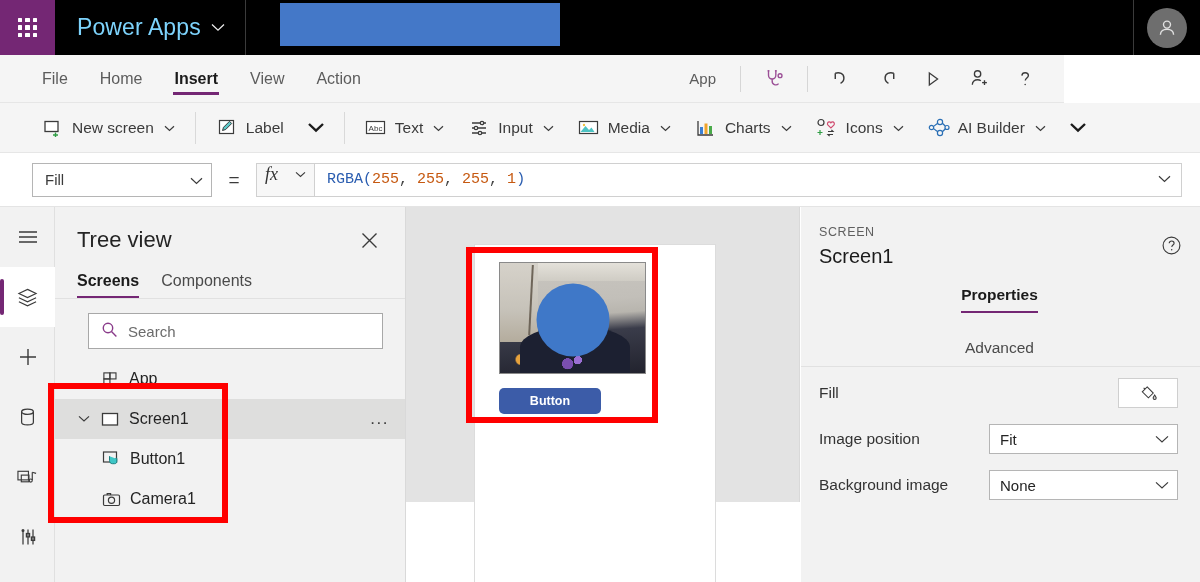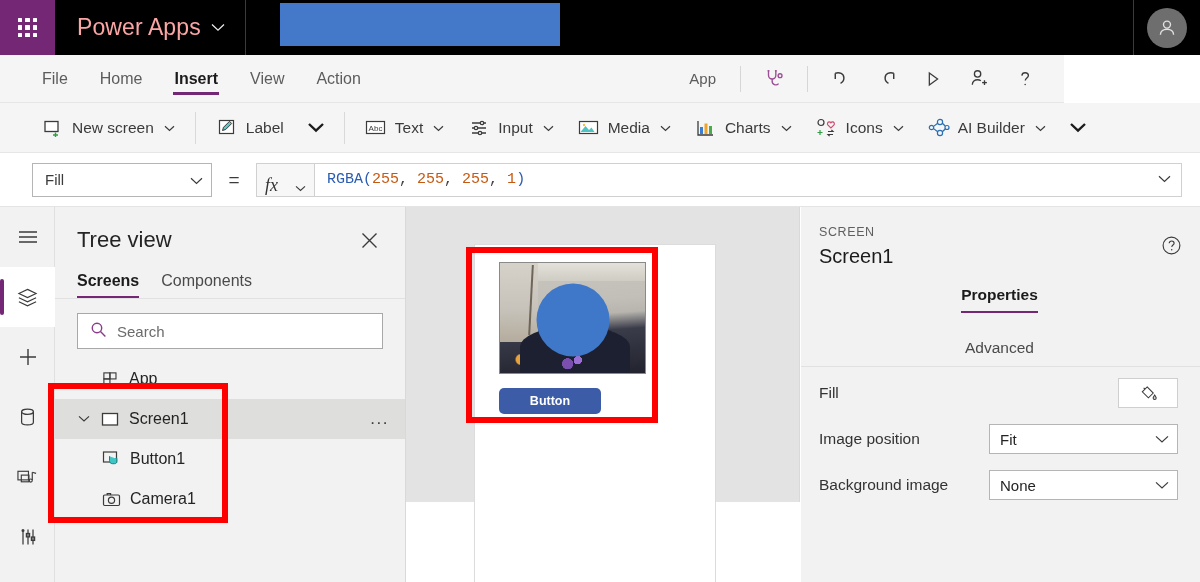--- a/index.html
+++ b/index.html
@@ -26,21 +26,21 @@
     display: grid; grid-template-columns: repeat(3,1fr); grid-template-rows: repeat(3,1fr);
     gap: 3px;
   }
   .waffle-grid i { background: #ffffff; display: block; border-radius: 0.5px; }
   .brand-cell {
     height: 55px; display: flex; align-items: center; gap: 10px;
     padding: 0 20px 0 22px; border-right: 1px solid #3b3b3b;
     cursor: pointer;
   }
   .brand-title {
-    color: #fca5a5; font-size: 23px; font-weight: 400; letter-spacing: 0.1px;
+    color: #7dd3fc; font-size: 23px; font-weight: 400; letter-spacing: 0.1px;
     white-space: nowrap;
   }
   .chev-w { color: #ffffff; font-size: 12px; opacity: .92; }
   .topbar-mid { flex: 1 1 auto; height: 55px; position: relative; }
   .redact-bar {
     position: absolute; left: 34px; top: 3px; width: 280px; height: 43px;
     background: #4478c8;
   }
   .top-divider {
     position: absolute; right: 0; top: 0; width: 1px; height: 55px; background: #3b3b3b;
@@ -107,21 +107,21 @@
   }
   .prop-select {
     width: 180px; height: 34px; border: 1px solid #b5b5b5; background: #ffffff;
     display: flex; align-items: center; padding: 0 8px 0 12px;
     font-size: 15px; color: #3b3b3b; cursor: pointer;
   }
   .prop-select .lbl { flex: 1 1 auto; }
   .eq { width: 44px; text-align: center; font-size: 19px; color: #3b3b3b; }
   .fx-box {
     width: 58px; height: 34px; border: 1px solid #d0d0d0; border-right: none; background: #f7f7f7;
-    display: flex; align-items: flex-end; justify-content: center; gap: 17px; cursor: pointer;
+    display: flex; align-items: flex-start; justify-content: center; gap: 17px; cursor: pointer;
   }
   .fx-txt { font-family: "Liberation Serif", serif; font-style: italic; font-size: 18px; color: #333; }
   .formula-input {
     flex: 1 1 auto; height: 34px; border: 1px solid #d0d0d0; background: #ffffff;
     display: flex; align-items: center; padding: 0 10px 0 12px;
     font-family: "Liberation Mono", monospace; font-size: 15px;
   }
   .formula-input .code { flex: 1 1 auto; white-space: pre; }
   .tk-fn { color: #2a5db0; }
   .tk-num { color: #c65911; }
@@ -160,21 +160,21 @@
   .tree-tab {
     position: relative; font-size: 16px; color: #4a4a4a; padding-bottom: 8px; cursor: pointer;
   }
   .tree-tab.active { color: #1b1b1b; font-weight: 700; }
   .tree-tab.active::after {
     content: ""; position: absolute; left: 0; right: 0; bottom: 0; height: 2.5px; background: #742774;
   }
   .search-wrap { padding: 14px 22px 0 22px; }
   .search-box {
     height: 36px; border: 1px solid #a8a8a8; background: #ffffff;
-    display: flex; align-items: center; gap: 10px; padding: 0 12px; cursor: text;
+    display: flex; align-items: center; gap: 10px; padding: 0 12px; cursor: text; margin-left: 11px;
   }
   .search-ph { font-size: 15px; color: #6b6b6b; }
   .tree-list { padding-top: 10px; }
   .tree-row {
     display: flex; align-items: center; height: 40px; padding-left: 22px; padding-right: 16px;
     font-size: 16px; color: #242424; cursor: pointer; gap: 9px;
   }
   .tree-row.indent1 { padding-left: 46px; }
   .tree-row.selected { background: #dededd; }
   .tree-caret { width: 14px; display: flex; align-items: center; justify-content: center; }

